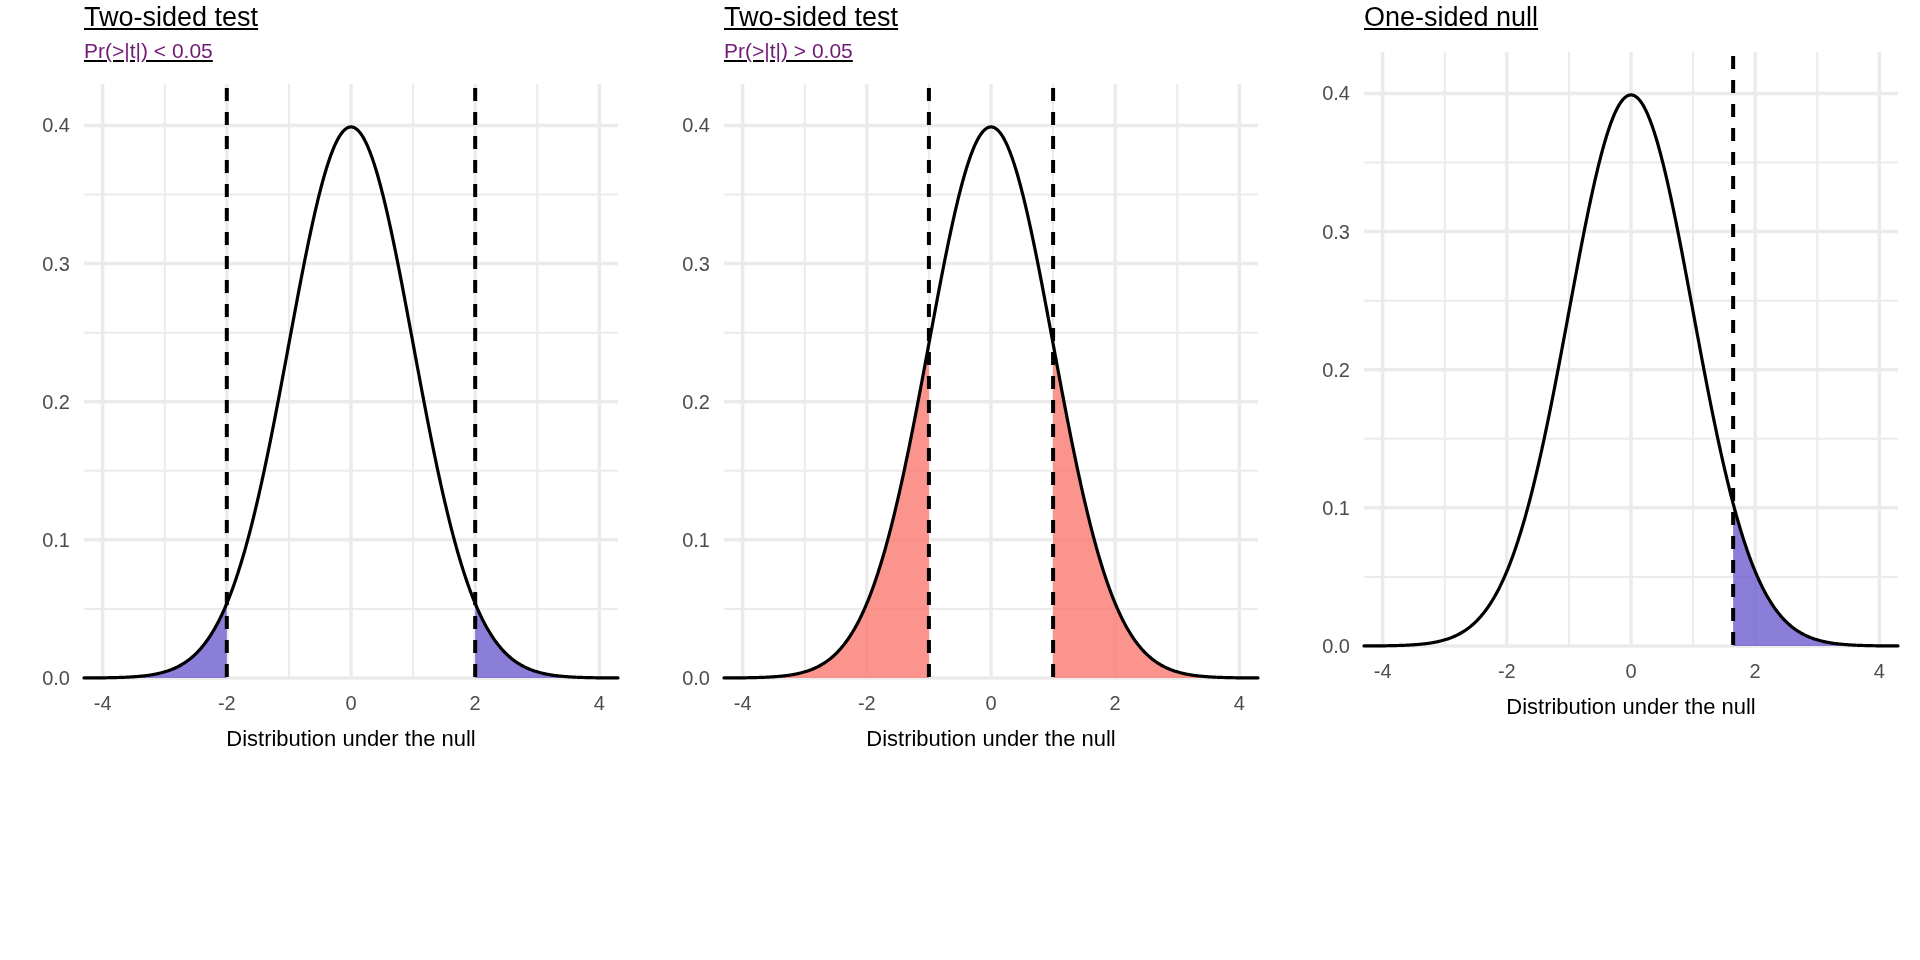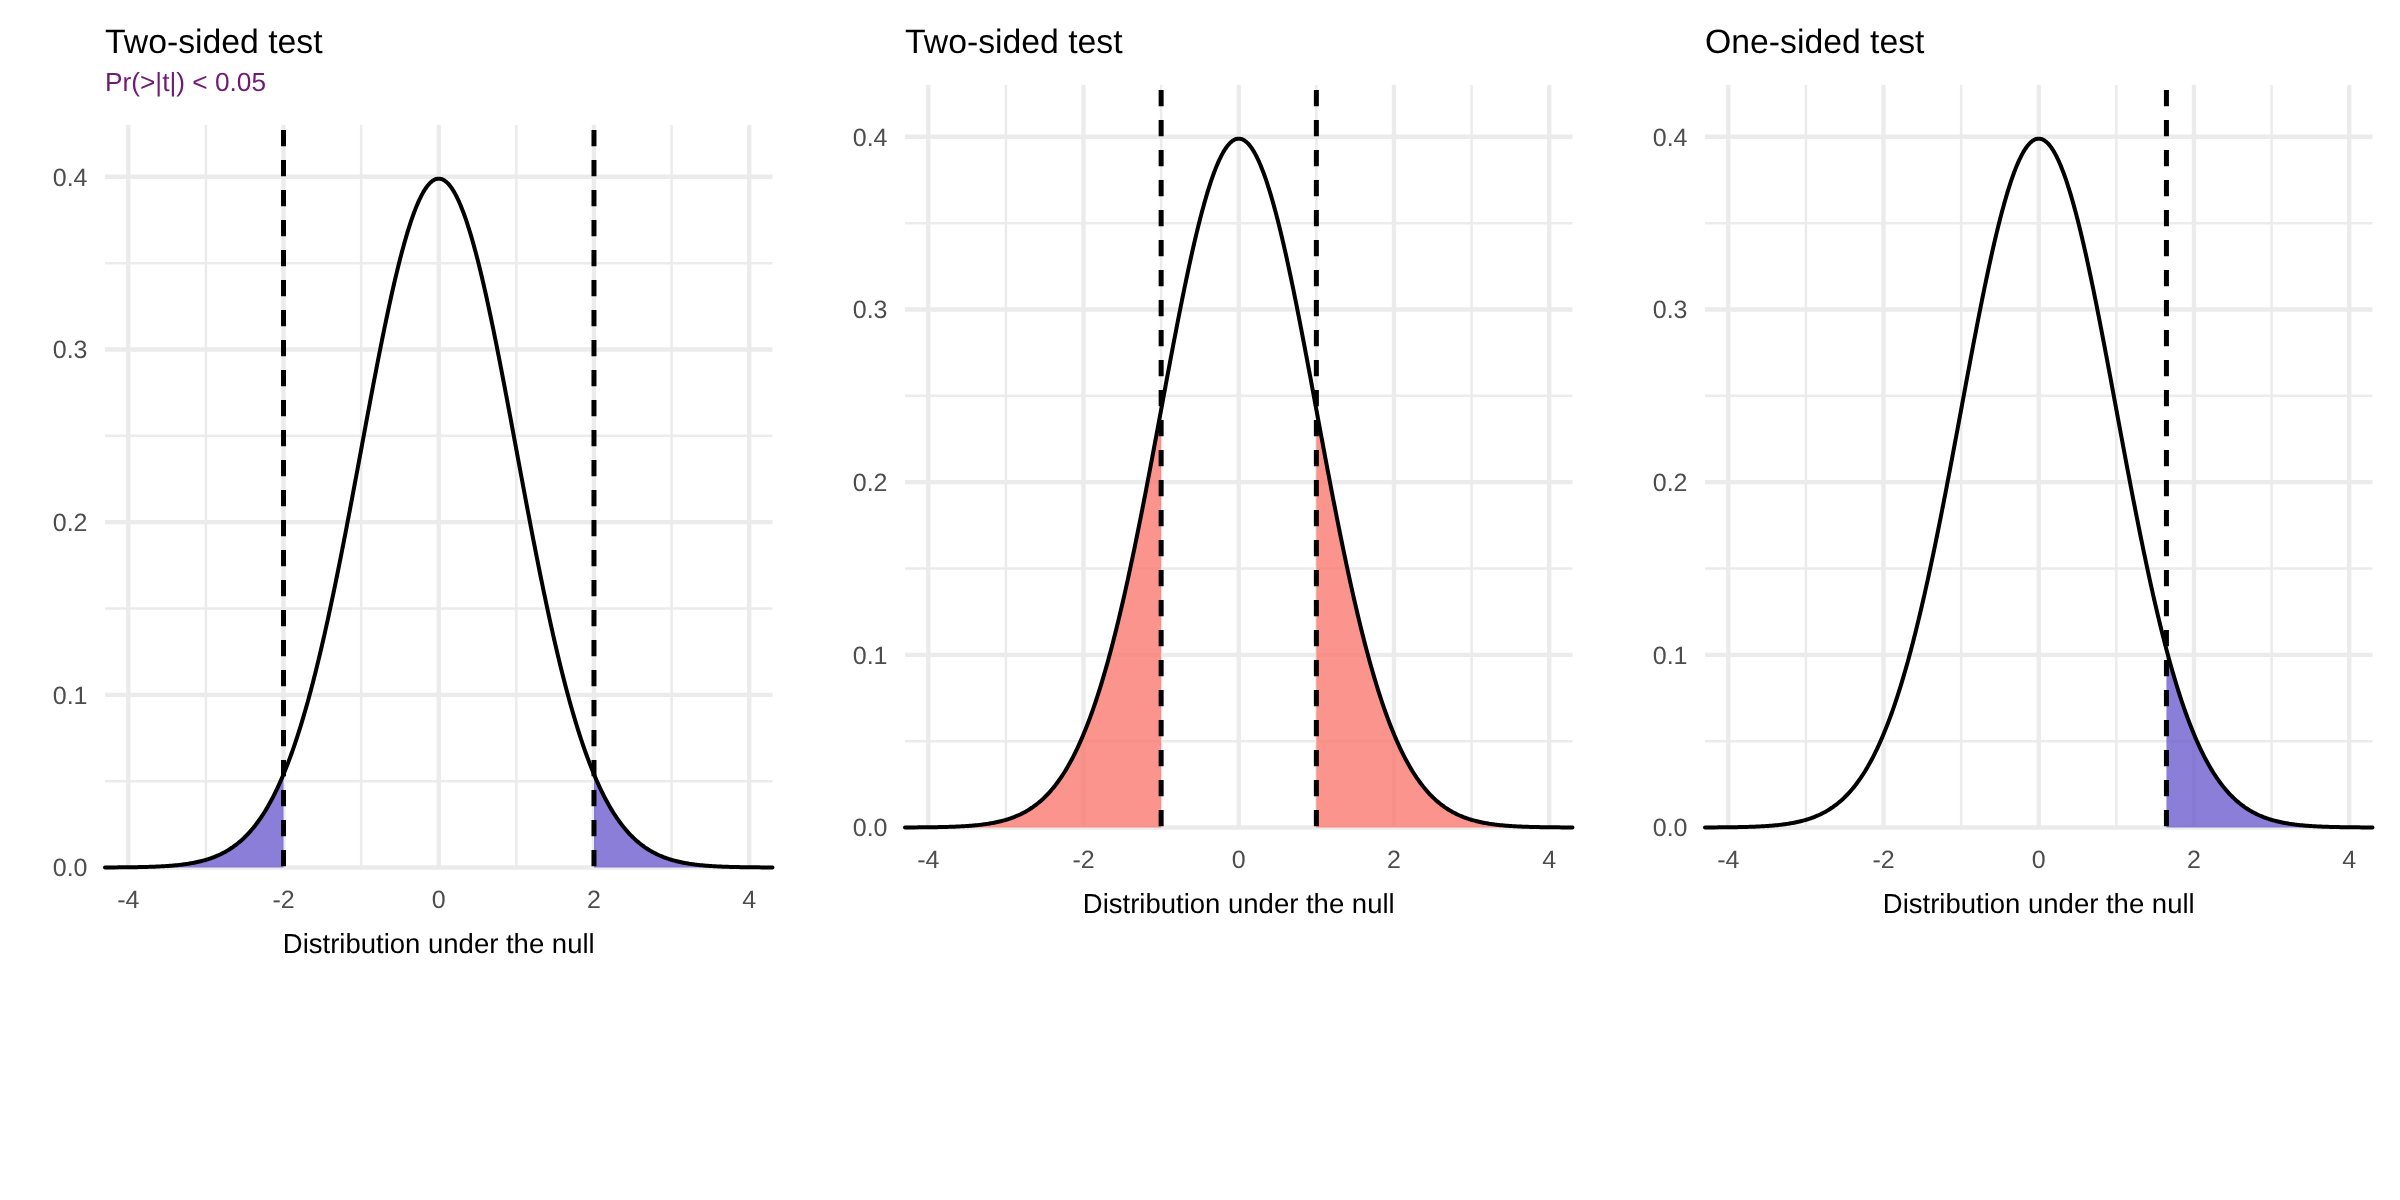--- a/index.html
+++ b/index.html
@@ -26,22 +26,22 @@
 
   .panel {
     width: 640px;
     height: 760px;
     position: relative;
     box-sizing: border-box;
   }
 
   .panel-titles {
     padding-left: 84px;
-    padding-top: 16px;
     box-sizing: border-box;
+    text-decoration: underline;
   }
 
   .panel-title {
     font-size: 27px;
     line-height: 34px;
     color: #000000;
     font-weight: 400;
     white-space: nowrap;
   }
 
@@ -133,20 +133,21 @@
             <text x="475.18604651162786" y="644" text-anchor="middle" class="tick-label">2</text>
             <text x="599.3720930232558" y="644" text-anchor="middle" class="tick-label">4</text>
           </g>
           <text x="351" y="680" text-anchor="middle" class="axis-title">Distribution under the null</text>
         </svg>
       </div>
     </div>
     <div class="panel">
       <div class="panel-titles">
         <div class="panel-title">Two-sided test</div>
+        <div class="panel-subtitle">Pr(&gt;|t|) &gt; 0.05</div>
       </div>
       <div class="plot-area">
         <svg width="640" height="690" viewBox="0 0 640 690" class="plot-svg">
           <rect x="0" y="0" width="640" height="690" fill="#ffffff"></rect>
           <g>
             <line x1="164.72093023255815" y1="18" x2="164.72093023255815" y2="612" stroke="#ebebeb" stroke-width="2"></line>
             <line x1="288.90697674418607" y1="18" x2="288.90697674418607" y2="612" stroke="#ebebeb" stroke-width="2"></line>
             <line x1="413.09302325581393" y1="18" x2="413.09302325581393" y2="612" stroke="#ebebeb" stroke-width="2"></line>
             <line x1="537.2790697674419" y1="18" x2="537.2790697674419" y2="612" stroke="#ebebeb" stroke-width="2"></line>
             <line x1="84" y1="542.9302325581396" x2="618" y2="542.9302325581396" stroke="#ebebeb" stroke-width="2"></line>
@@ -188,21 +189,21 @@
             <text x="351" y="644" text-anchor="middle" class="tick-label">0</text>
             <text x="475.18604651162786" y="644" text-anchor="middle" class="tick-label">2</text>
             <text x="599.3720930232558" y="644" text-anchor="middle" class="tick-label">4</text>
           </g>
           <text x="351" y="680" text-anchor="middle" class="axis-title">Distribution under the null</text>
         </svg>
       </div>
     </div>
     <div class="panel">
       <div class="panel-titles">
-        <div class="panel-title">One-sided test</div>
+        <div class="panel-title">One-sided null</div>
       </div>
       <div class="plot-area">
         <svg width="640" height="690" viewBox="0 0 640 690" class="plot-svg">
           <rect x="0" y="0" width="640" height="690" fill="#ffffff"></rect>
           <g>
             <line x1="164.72093023255815" y1="18" x2="164.72093023255815" y2="612" stroke="#ebebeb" stroke-width="2"></line>
             <line x1="288.90697674418607" y1="18" x2="288.90697674418607" y2="612" stroke="#ebebeb" stroke-width="2"></line>
             <line x1="413.09302325581393" y1="18" x2="413.09302325581393" y2="612" stroke="#ebebeb" stroke-width="2"></line>
             <line x1="537.2790697674419" y1="18" x2="537.2790697674419" y2="612" stroke="#ebebeb" stroke-width="2"></line>
             <line x1="84" y1="542.9302325581396" x2="618" y2="542.9302325581396" stroke="#ebebeb" stroke-width="2"></line>

